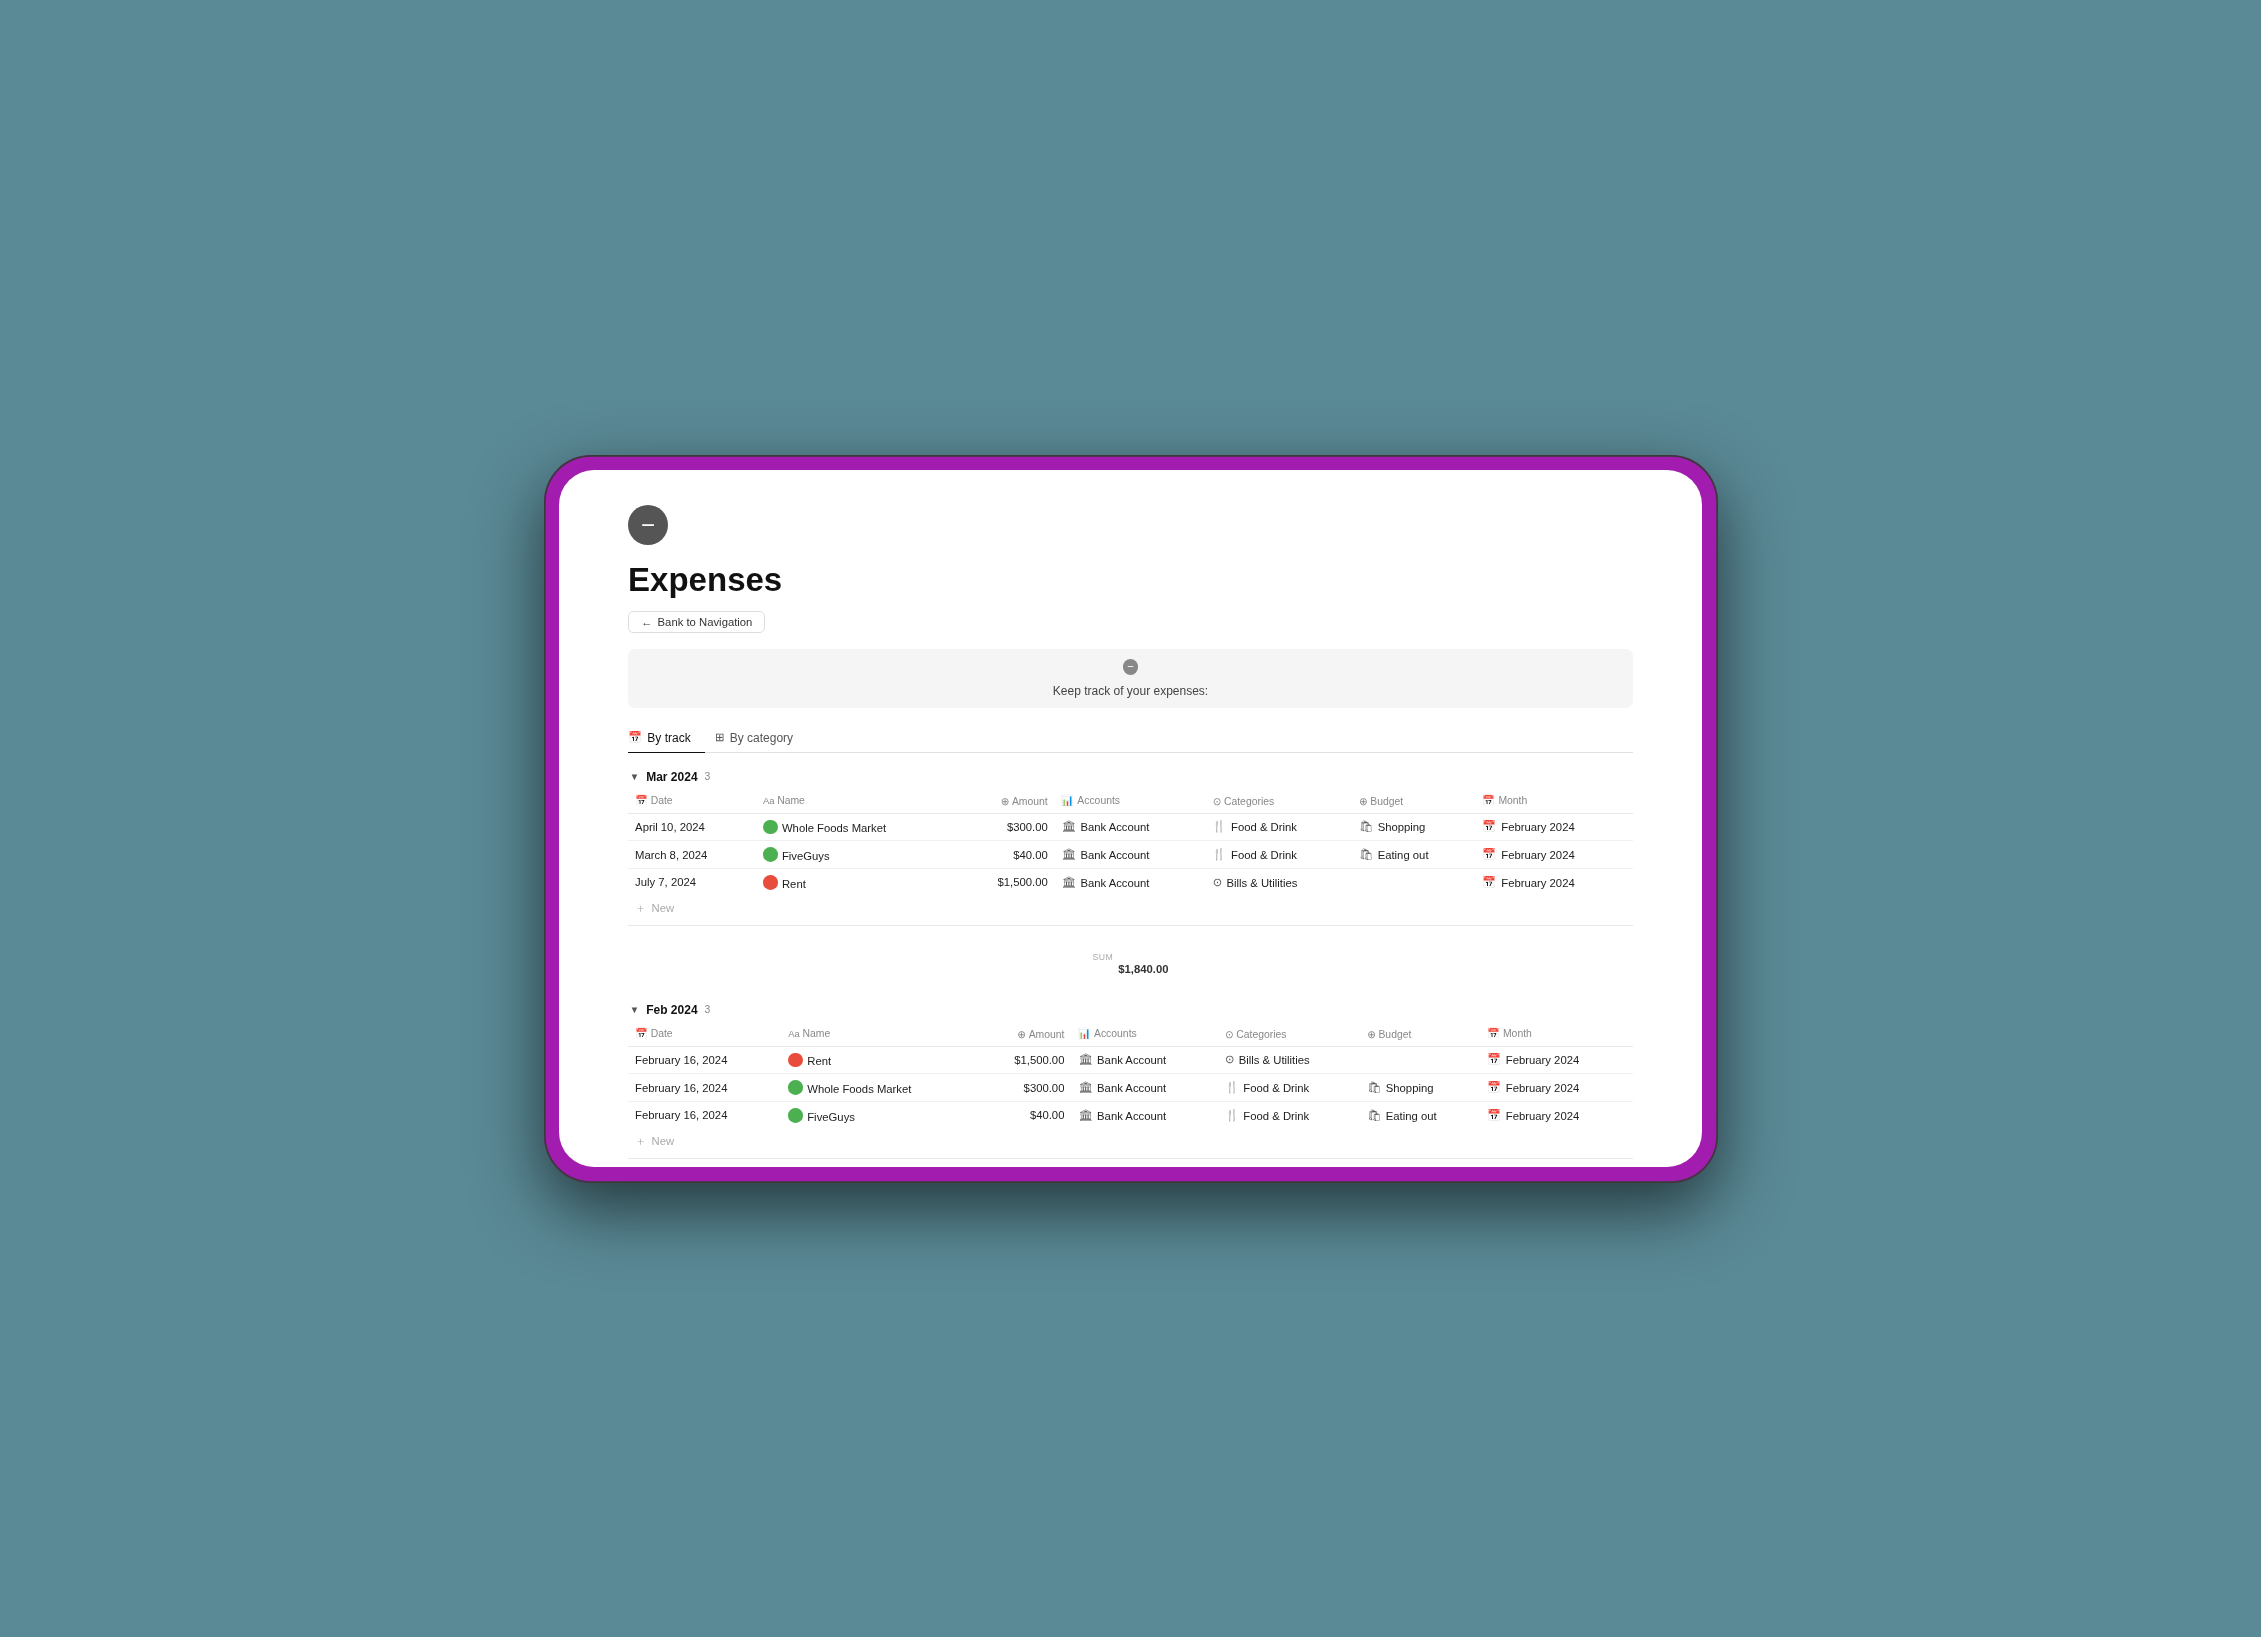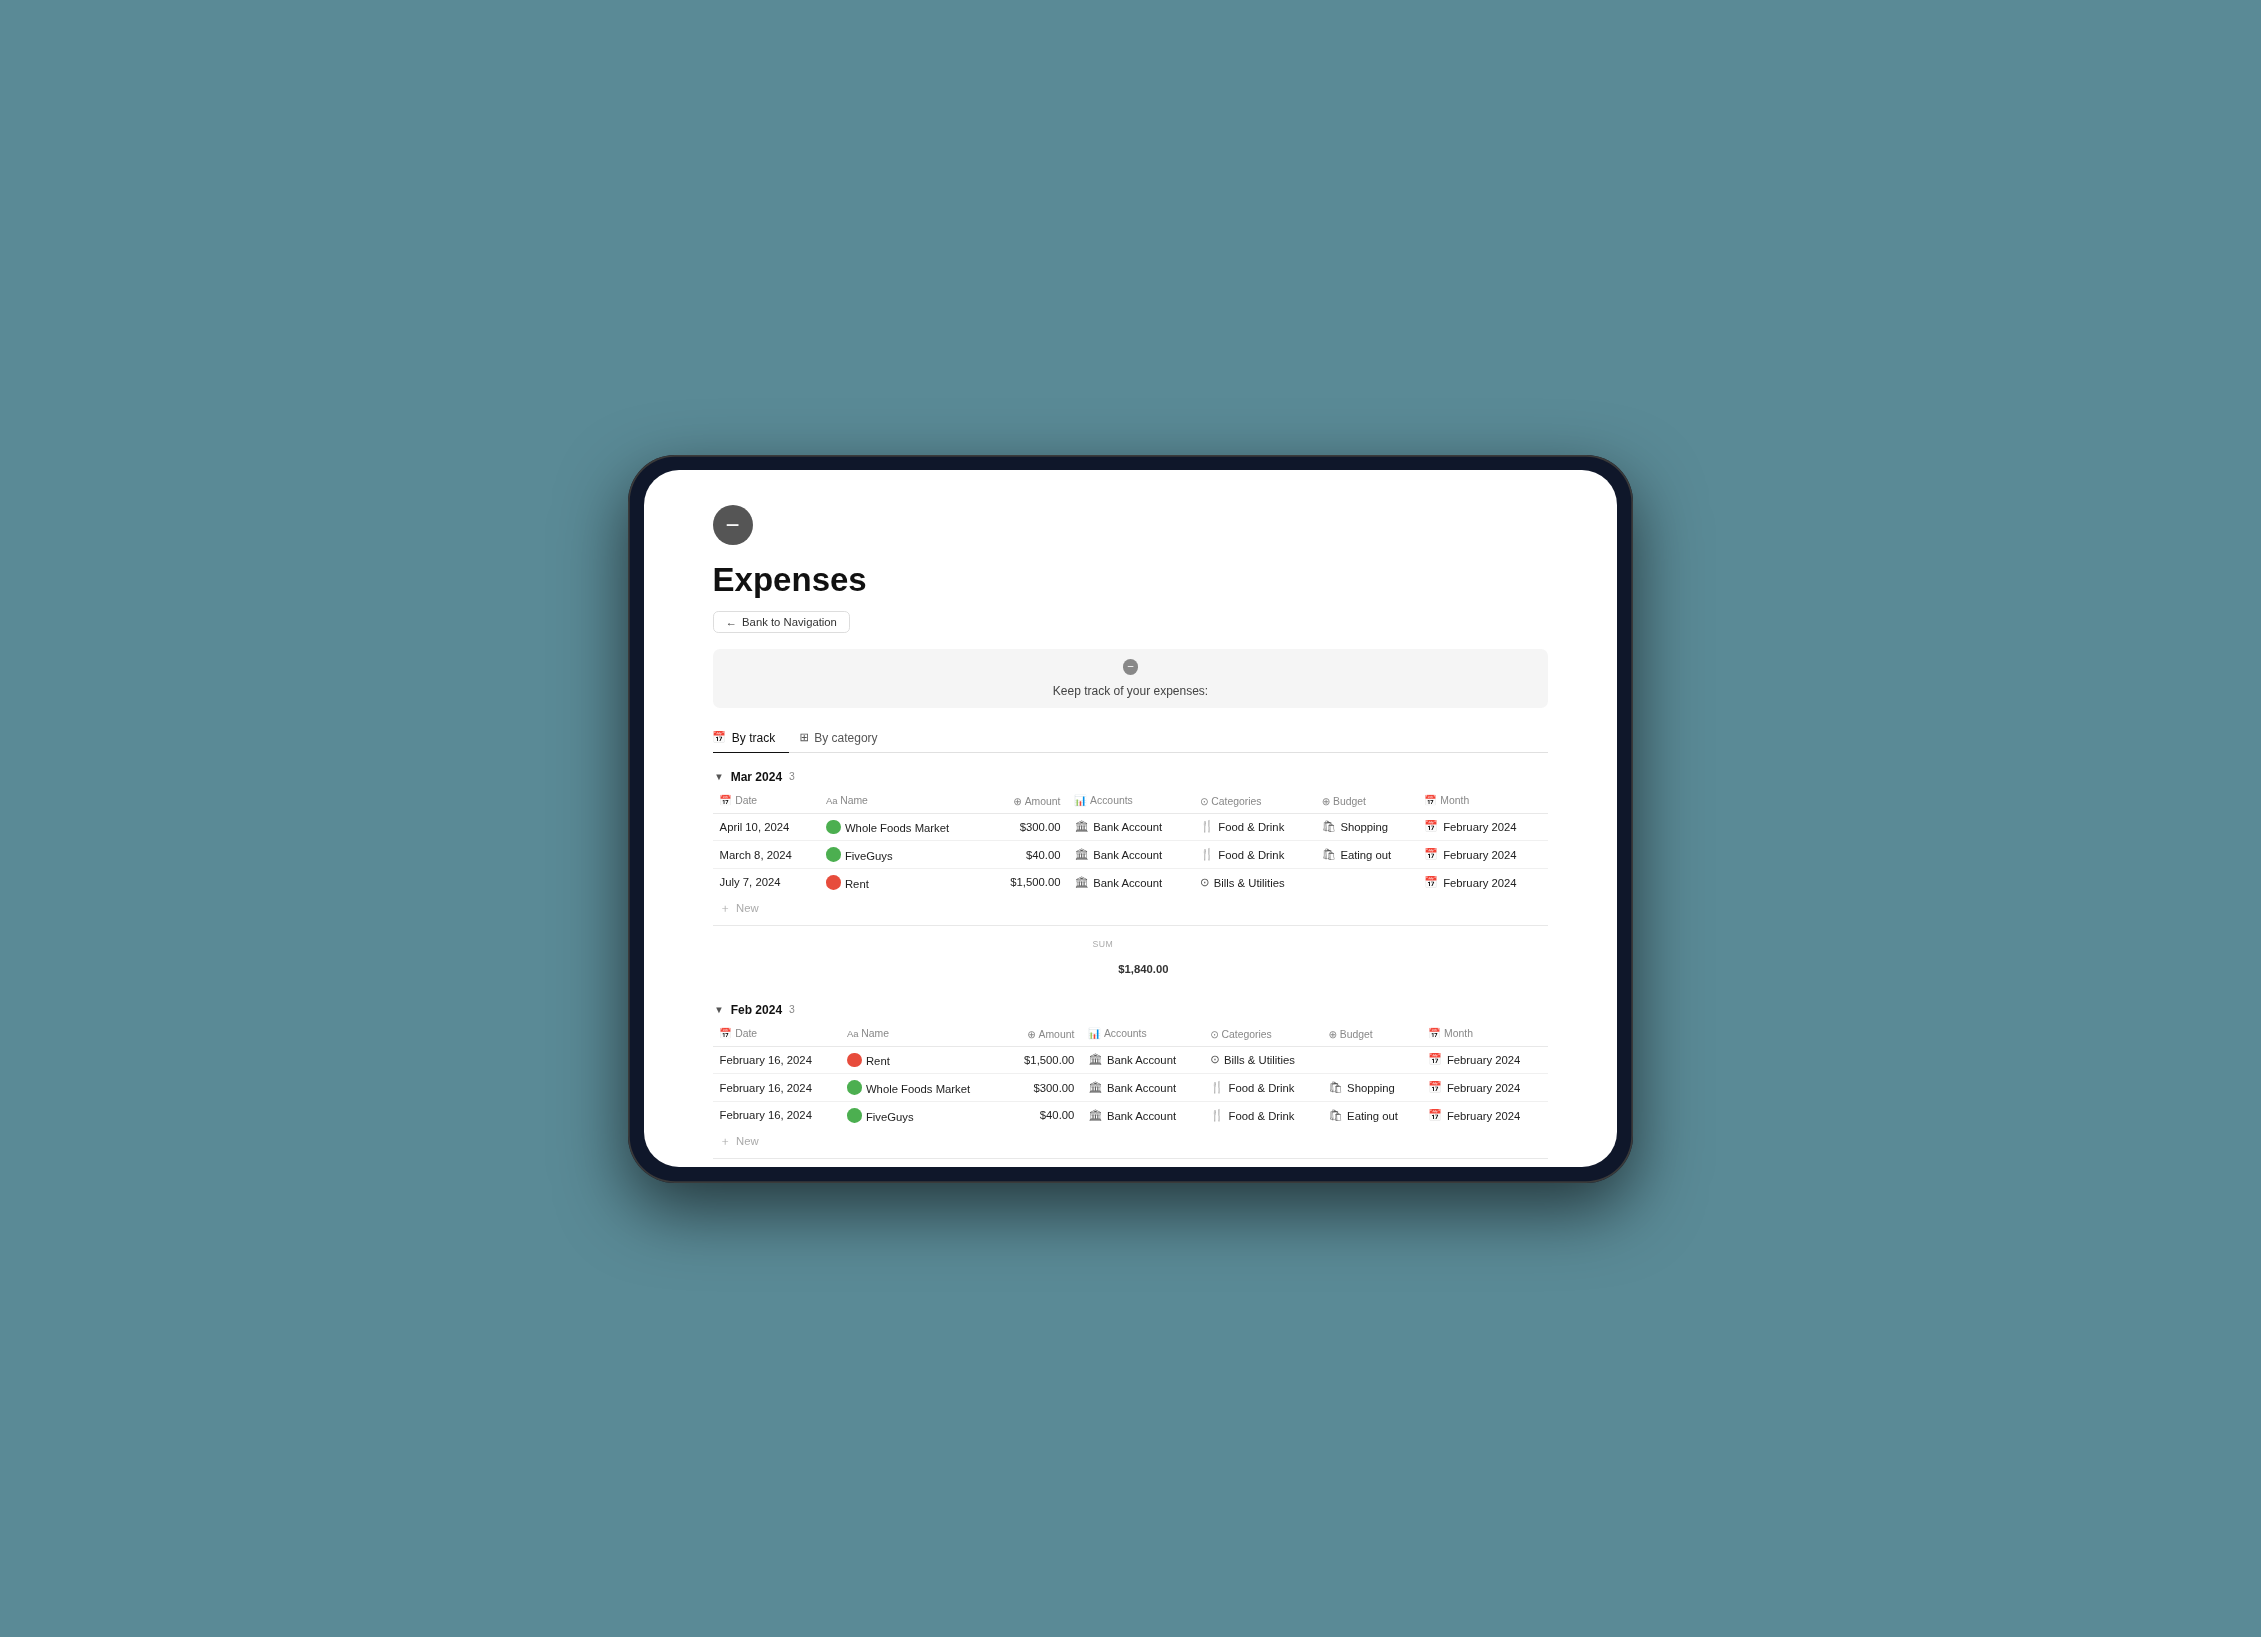--- a/index.html
+++ b/index.html
@@ -5,23 +5,23 @@
     * { box-sizing: border-box; margin: 0; padding: 0; }
     body {
       background: #5a8a96;
       display: flex;
       align-items: center;
       justify-content: center;
       min-height: 100vh;
       font-family: -apple-system, BlinkMacSystemFont, 'Segoe UI', sans-serif;
     }
     .tablet-outer {
-      width: 1005px;
+      width: 1174px;
       height: 728px;
-      background: #0f172a;
+      background: #a21caf;
       border-radius: 47px;
       padding: 15.6px;
       box-shadow: 0 26px 69px rgba(0,0,0,0.6), inset 0 0 0 1.7px #3a3a3a;
       position: relative;
     }
     .tablet-inner {
       width: 100%;
       height: 100%;
       background: #fff;
       border-radius: 35px;
@@ -163,20 +163,21 @@
     .table tbody tr:last-child td { border-bottom: none; }
     .cell-with-icon {
       display: flex;
       align-items: flex-end;
       gap: 4.3px;
     }
     .cell-icon { font-size: 11.3px; color: #555; }
     .sum-row {
       display: flex;
       justify-content: center;
+      align-items: center;
       gap: 5.2px;
       margin-top: 7px;
       font-size: 11.3px;
       color: #333;
       padding: 3.5px 0;
     }
     .sum-label {
       font-size: 8.7px;
       color: #aaa;
       letter-spacing: 0.4px;

